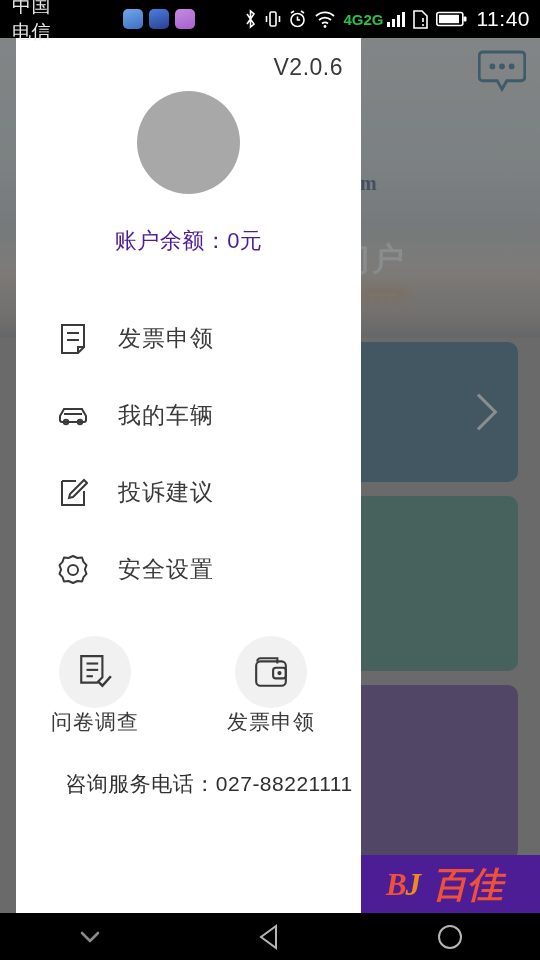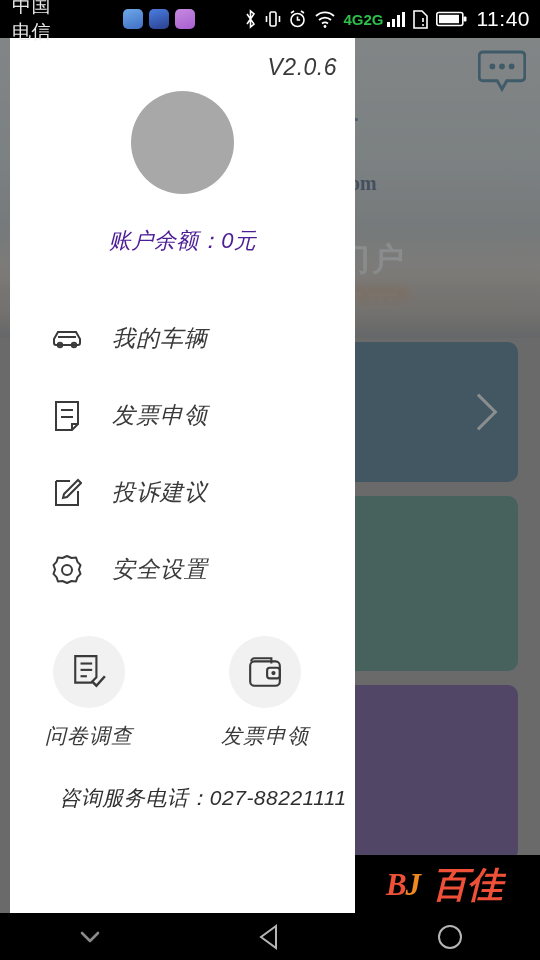--- a/index.html
+++ b/index.html
@@ -66,52 +66,52 @@
   .card-purple { background:#3b1f6e; }
   .card-tall .c-label { color:#e4ecea; font-size:27px; }
 
   
   .scrim { position:absolute; top:38px; left:0; width:540px; height:922px;
            background:rgba(96,96,96,0.62); z-index:20; }
 
   
   .watermark {
     position:absolute; right:0; bottom:45px; width:192px; height:60px;
-    background:#000000; z-index:40;
+    background:#4c1d95; z-index:40;
     display:flex; align-items:center; justify-content:center; gap:12px;
   }
   .wm-bj { font-size:31px; font-weight:bold; color:#ef5138; font-style:italic;
            font-family:"Liberation Serif",serif; letter-spacing:-1px; }
   .wm-bj .j { color:#f08a20; }
   .wm-cn { font-size:36px; font-weight:bold; color:#ef5138; font-style:italic;
            letter-spacing:-1px; }
 
   
   .drawer {
-    position:absolute; top:38px; left:10px; width:345px; height:875px;
-    background:#fff; z-index:50; overflow:hidden;font-style:italic;
+    position:absolute; top:38px; left:16px; width:345px; height:875px;
+    background:#fff; z-index:50; overflow:hidden;
   }
   .version { text-align:right; padding:16px 18px 0 0; font-size:23px; color:#3a3a3a;
              letter-spacing:0.5px; }
   .avatar-wrap { display:flex; justify-content:center; margin-top:10px; }
   .avatar { width:103px; height:103px; border-radius:50%; background:#a8a8a8; }
   .balance { text-align:center; margin-top:32px; font-size:22px; color:#4c1d95;
              letter-spacing:0.5px; }
 
   .menu { margin-top:44px; }
   .menu-item { display:flex; align-items:center; height:77px; padding-left:40px; }
   .mi-icon { width:34px; height:34px; flex:0 0 34px; display:flex;
              align-items:center; justify-content:center; }
   .mi-label { margin-left:28px; font-size:23px; color:#3a3a3a; letter-spacing:1px; }
 
   .quick { display:flex; margin-top:28px; padding:0 0 0 30px; gap:78px; }
   .quick-item { display:flex; flex-direction:column; align-items:center; width:98px; }
   .q-circle { width:72px; height:72px; border-radius:50%; background:#f1f1f1;
               display:flex; align-items:center; justify-content:center; }
-  .q-label { margin-top:14px; font-size:21px; color:#3a3a3a; letter-spacing:1px; }
+  .q-label { font-size:21px; color:#3a3a3a; letter-spacing:1px; }
 
   .hotline { margin-top:34px; text-align:center; font-size:21px; color:#2f2f2f;
              letter-spacing:0.5px;padding-left:41px; }
 
   
   .navbar { position:absolute; bottom:0; left:0; width:540px; height:47px;
             background:#000; z-index:70; display:flex; align-items:center; }
   .nav-btn { flex:1; display:flex; align-items:center; justify-content:center; height:47px; }
 </style>
 </head>
@@ -191,40 +191,40 @@
     <div class="avatar-wrap">
       <div class="avatar"></div>
     </div>
 
     <div class="balance">账户余额：0元</div>
 
     <div class="menu">
 
       <div class="menu-item">
         <span class="mi-icon">
+          <svg width="28" height="32" viewBox="0 0 28 32">
+            <path d="M3 2 h22 v22 l-6 6 h-16 z" fill="none" stroke="#3a3a3a" stroke-width="2"></path>
+            <line x1="8" y1="10" x2="20" y2="10" stroke="#3a3a3a" stroke-width="2"></line>
+            <line x1="8" y1="17" x2="20" y2="17" stroke="#3a3a3a" stroke-width="2"></line>
+            <path d="M19 30 v-6 h6" fill="none" stroke="#3a3a3a" stroke-width="2"></path>
+          </svg>
+        </span>
+        <span class="mi-label">发票申领</span>
+      </div>
+
+      <div class="menu-item">
+        <span class="mi-icon">
           <svg width="32" height="24" viewBox="0 0 32 24">
             <path d="M3 16 v-4 l4 -7 h18 l4 7 v4 a2 2 0 0 1 -2 2 h-22 a2 2 0 0 1 -2 -2 z" fill="none" stroke="#3a3a3a" stroke-width="2"></path>
             <line x1="7" y1="10" x2="25" y2="10" stroke="#3a3a3a" stroke-width="2"></line>
             <circle cx="9" cy="18" r="2.2" fill="none" stroke="#3a3a3a" stroke-width="2"></circle>
             <circle cx="23" cy="18" r="2.2" fill="none" stroke="#3a3a3a" stroke-width="2"></circle>
           </svg>
         </span>
         <span class="mi-label">我的车辆</span>
-      </div>
-
-      <div class="menu-item">
-        <span class="mi-icon">
-          <svg width="28" height="32" viewBox="0 0 28 32">
-            <path d="M3 2 h22 v22 l-6 6 h-16 z" fill="none" stroke="#3a3a3a" stroke-width="2"></path>
-            <line x1="8" y1="10" x2="20" y2="10" stroke="#3a3a3a" stroke-width="2"></line>
-            <line x1="8" y1="17" x2="20" y2="17" stroke="#3a3a3a" stroke-width="2"></line>
-            <path d="M19 30 v-6 h6" fill="none" stroke="#3a3a3a" stroke-width="2"></path>
-          </svg>
-        </span>
-        <span class="mi-label">发票申领</span>
       </div>
 
       <div class="menu-item">
         <span class="mi-icon">
           <svg width="30" height="30" viewBox="0 0 30 30">
             <path d="M4 3 h14 M4 3 v24 h22 v-14" fill="none" stroke="#3a3a3a" stroke-width="2"></path>
             <path d="M26 2 l3 3 l-14 14 l-4 1 l1 -4 z" fill="none" stroke="#3a3a3a" stroke-width="2"></path>
           </svg>
         </span>
         <span class="mi-label">投诉建议</span>

